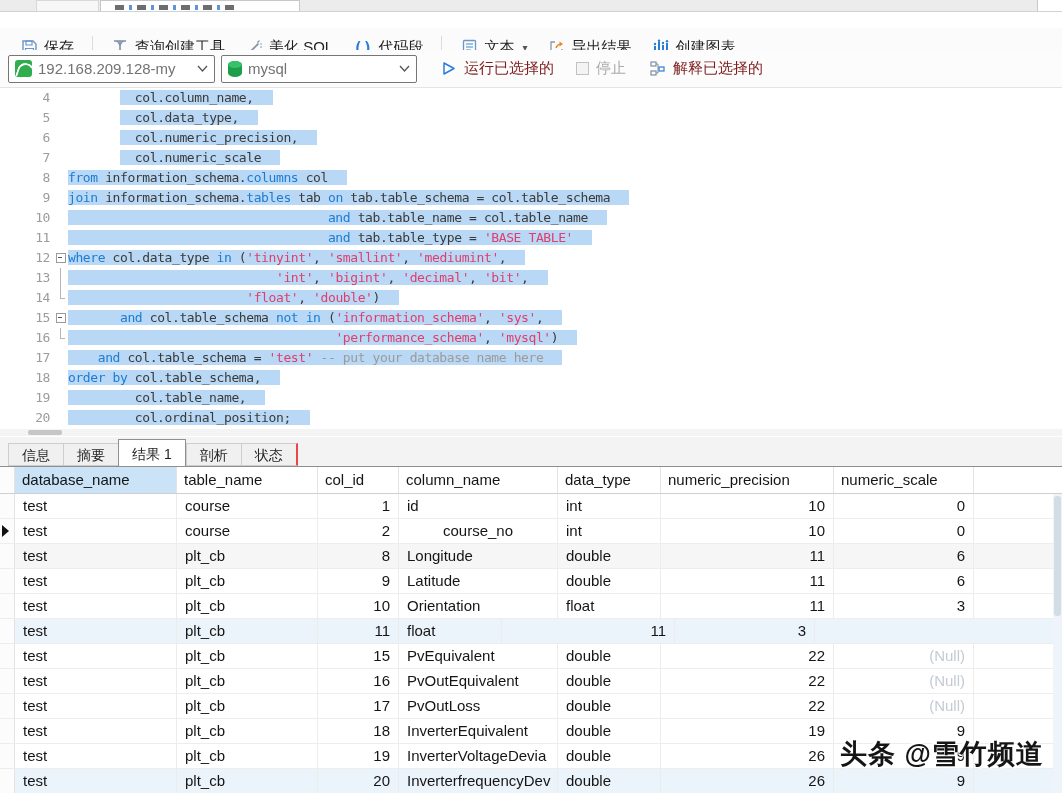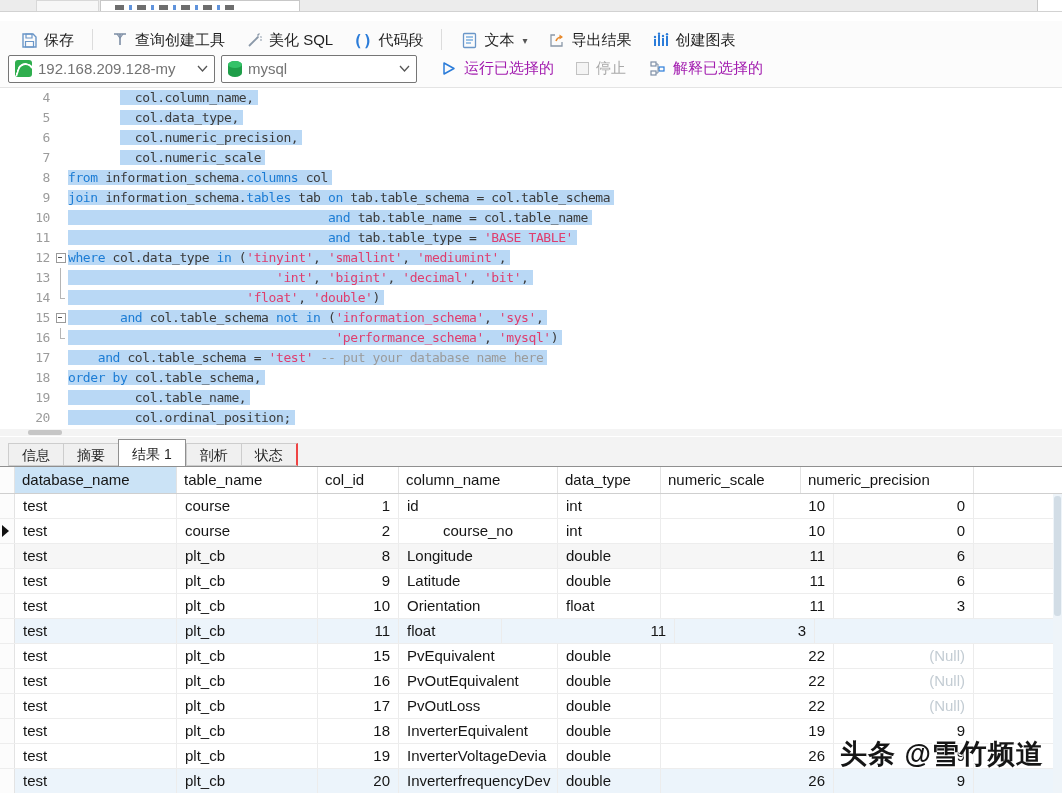--- a/index.html
+++ b/index.html
@@ -11,58 +11,58 @@
   .wtab{position:absolute;top:0;height:11px;box-sizing:border-box;}
   .wtab.left{left:36px;width:63px;background:#f7f7f7;border:1px solid #d8d8d8;border-bottom:none;}
   .wtab.active{left:100px;width:200px;background:#ffffff;border:1px solid #c8c8c8;border-bottom:none;}
   .wtab .smudge{position:absolute;left:14px;top:4px;width:120px;height:5px;
     background:repeating-linear-gradient(90deg,#3d3d3d 0 9px,transparent 9px 14px,#2a6fd0 14px 17px,transparent 17px 22px);opacity:.75;}
   .wtab-right{position:absolute;right:0;top:0;width:24px;height:11px;background:#fff;border-left:1px solid #c8c8c8;}
 
   .side-grip{position:absolute;left:0;top:28px;width:7px;height:30px;background:#cfcfcf;}
 
   
-  .toolbar{position:absolute;left:0;top:21px;width:1062px;height:38px;background:#fbfbfb;
+  .toolbar{position:absolute;left:0;top:28px;width:1062px;height:38px;background:#fbfbfb;
     display:flex;align-items:center;gap:4px;padding-left:12px;box-sizing:border-box;}
   .tbtn{display:flex;align-items:center;gap:6px;padding:5px 8px;border-radius:3px;font-size:15px;color:#1f1f1f;cursor:default;white-space:nowrap;}
   .tsep{width:1px;height:22px;background:#dcdcdc;margin:0 6px;}
   .caret{font-size:10px;color:#555;margin-left:2px;}
   .icon{display:inline-flex;align-items:center;justify-content:center;width:18px;height:18px;}
   .paren-icon{color:#2b7cd9;font-weight:bold;font-size:16px;font-family:"DejaVu Sans Mono",monospace;}
 
   
   .connbar{position:absolute;left:0;top:50px;width:1062px;height:38px;background:#fcfcfc;border-bottom:1px solid #e4e4e4;
     display:flex;align-items:center;gap:6px;padding-left:8px;box-sizing:border-box;}
   .select{display:flex;align-items:center;gap:6px;height:28px;background:#fff;border:1px solid #767676;border-radius:2px;
     padding:0 6px;box-sizing:border-box;font-size:15px;color:#737373;}
   .select .val{flex:1;overflow:hidden;white-space:nowrap;}
   .sel-conn{width:207px;}
   .sel-db{width:196px;}
   .chev{color:#444;}
-  .cbtn{display:flex;align-items:center;gap:7px;font-size:15px;color:#a21caf;padding:4px 8px;white-space:nowrap;}
+  .cbtn{display:flex;align-items:center;gap:7px;font-size:15px;color:#7f1d1d;padding:4px 8px;white-space:nowrap;}
   .cbtn.disabled{color:#a9a9a9;}
   .conn-ico{width:17px;height:17px;border-radius:3px;background:#2fae4e;position:relative;overflow:hidden;}
   .conn-ico::after{content:"";position:absolute;left:2px;top:3px;width:13px;height:13px;
     border-radius:50% 50% 50% 0;border:2.5px solid #fff;border-color:#fff transparent transparent #fff;transform:rotate(18deg);}
   .db-ico{width:14px;height:16px;background:#1f9e49;border-radius:7px/4px;position:relative;}
   .db-ico::before{content:"";position:absolute;left:0;top:0;width:14px;height:7px;border-radius:50%;background:#35c268;}
   .stop-box{width:11px;height:11px;border:1px solid #c2c2c2;background:#f4f4f4;}
 
   
   .editor{position:absolute;left:0;top:88px;width:1062px;height:349px;background:#fff;overflow:hidden;}
   .cl{display:flex;height:20px;line-height:20px;font-family:"DejaVu Sans Mono",monospace;font-size:13px;letter-spacing:-0.4px;white-space:pre;}
   .lnum{width:50px;text-align:right;padding-right:4px;color:#9c9c9c;flex:none;}
   .fold{width:14px;flex:none;position:relative;}
   .fold.fbox::before{content:"";position:absolute;left:2px;top:5px;width:8px;height:8px;border:1px solid #9a9a9a;background:#fff;}
   .fold.fbox::after{content:"";position:absolute;left:4px;top:9px;width:4px;height:1px;background:#555;}
   .fold.fpipe::before{content:"";position:absolute;left:6px;top:0;width:1px;height:20px;background:#b5b5b5;}
   .fold.fend::before{content:"";position:absolute;left:6px;top:0;width:1px;height:10px;background:#b5b5b5;}
   .fold.fend::after{content:"";position:absolute;left:6px;top:10px;width:5px;height:1px;background:#b5b5b5;}
   .code{flex:1;}
-  .sel{background:#b9d8f5;padding-right:4px;}
+  .sel{background:#b9d8f5;padding-right:19px;}
   .k{color:#1c7cd4;}
   .s{color:#df3e6e;}
   .c{color:#9b9b9b;}
   .d{color:#3a3a3a;}
   .hscroll{position:absolute;left:0;bottom:1px;width:1062px;height:7px;background:#f4f4f4;}
   .hscroll .thumb{position:absolute;left:28px;top:1px;width:34px;height:5px;background:#c6c6c6;border-radius:2px;}
 
   
   .rtabs{position:absolute;left:0;top:437px;width:1062px;height:30px;background:#f3f3f3;box-sizing:border-box;border-bottom:1px solid #8f8f8f;display:flex;align-items:flex-end;padding-left:8px;}
   .rtab{height:23px;line-height:23px;padding:0 13px;font-size:14px;color:#1f1f1f;background:#f0f0f0;border:1px solid #cdcdcd;border-right:none;box-sizing:border-box;}
@@ -253,22 +253,22 @@
     </div>
 
   <div class="grid">
     <div class="ghead" id="ghead">
         <div class="gutter"></div>
         <div class="gh selcol" style="width: 162px;">database_name</div>
         <div class="gh" style="width: 141px;">table_name</div>
         <div class="gh r" style="width: 81px;">col_id</div>
         <div class="gh" style="width: 159px;">column_name</div>
         <div class="gh" style="width: 103px;">data_type</div>
+        <div class="gh r" style="width: 173px;">numeric_precision</div>
         <div class="gh r" style="width: 140px;">numeric_scale</div>
-        <div class="gh r" style="width: 173px;">numeric_precision</div>
       </div>
     <div id="grows">
         <div class="grow">
           <div class="gutter"></div>
           <div class="gc" style="width: 162px;">test</div>
           <div class="gc" style="width: 141px;">course</div>
           <div class="gc r" style="width: 81px;">1</div>
           <div class="gc" style="width: 159px;">id</div>
           <div class="gc" style="width: 103px;">int</div>
           <div class="gc r" style="width: 173px;">10</div>

